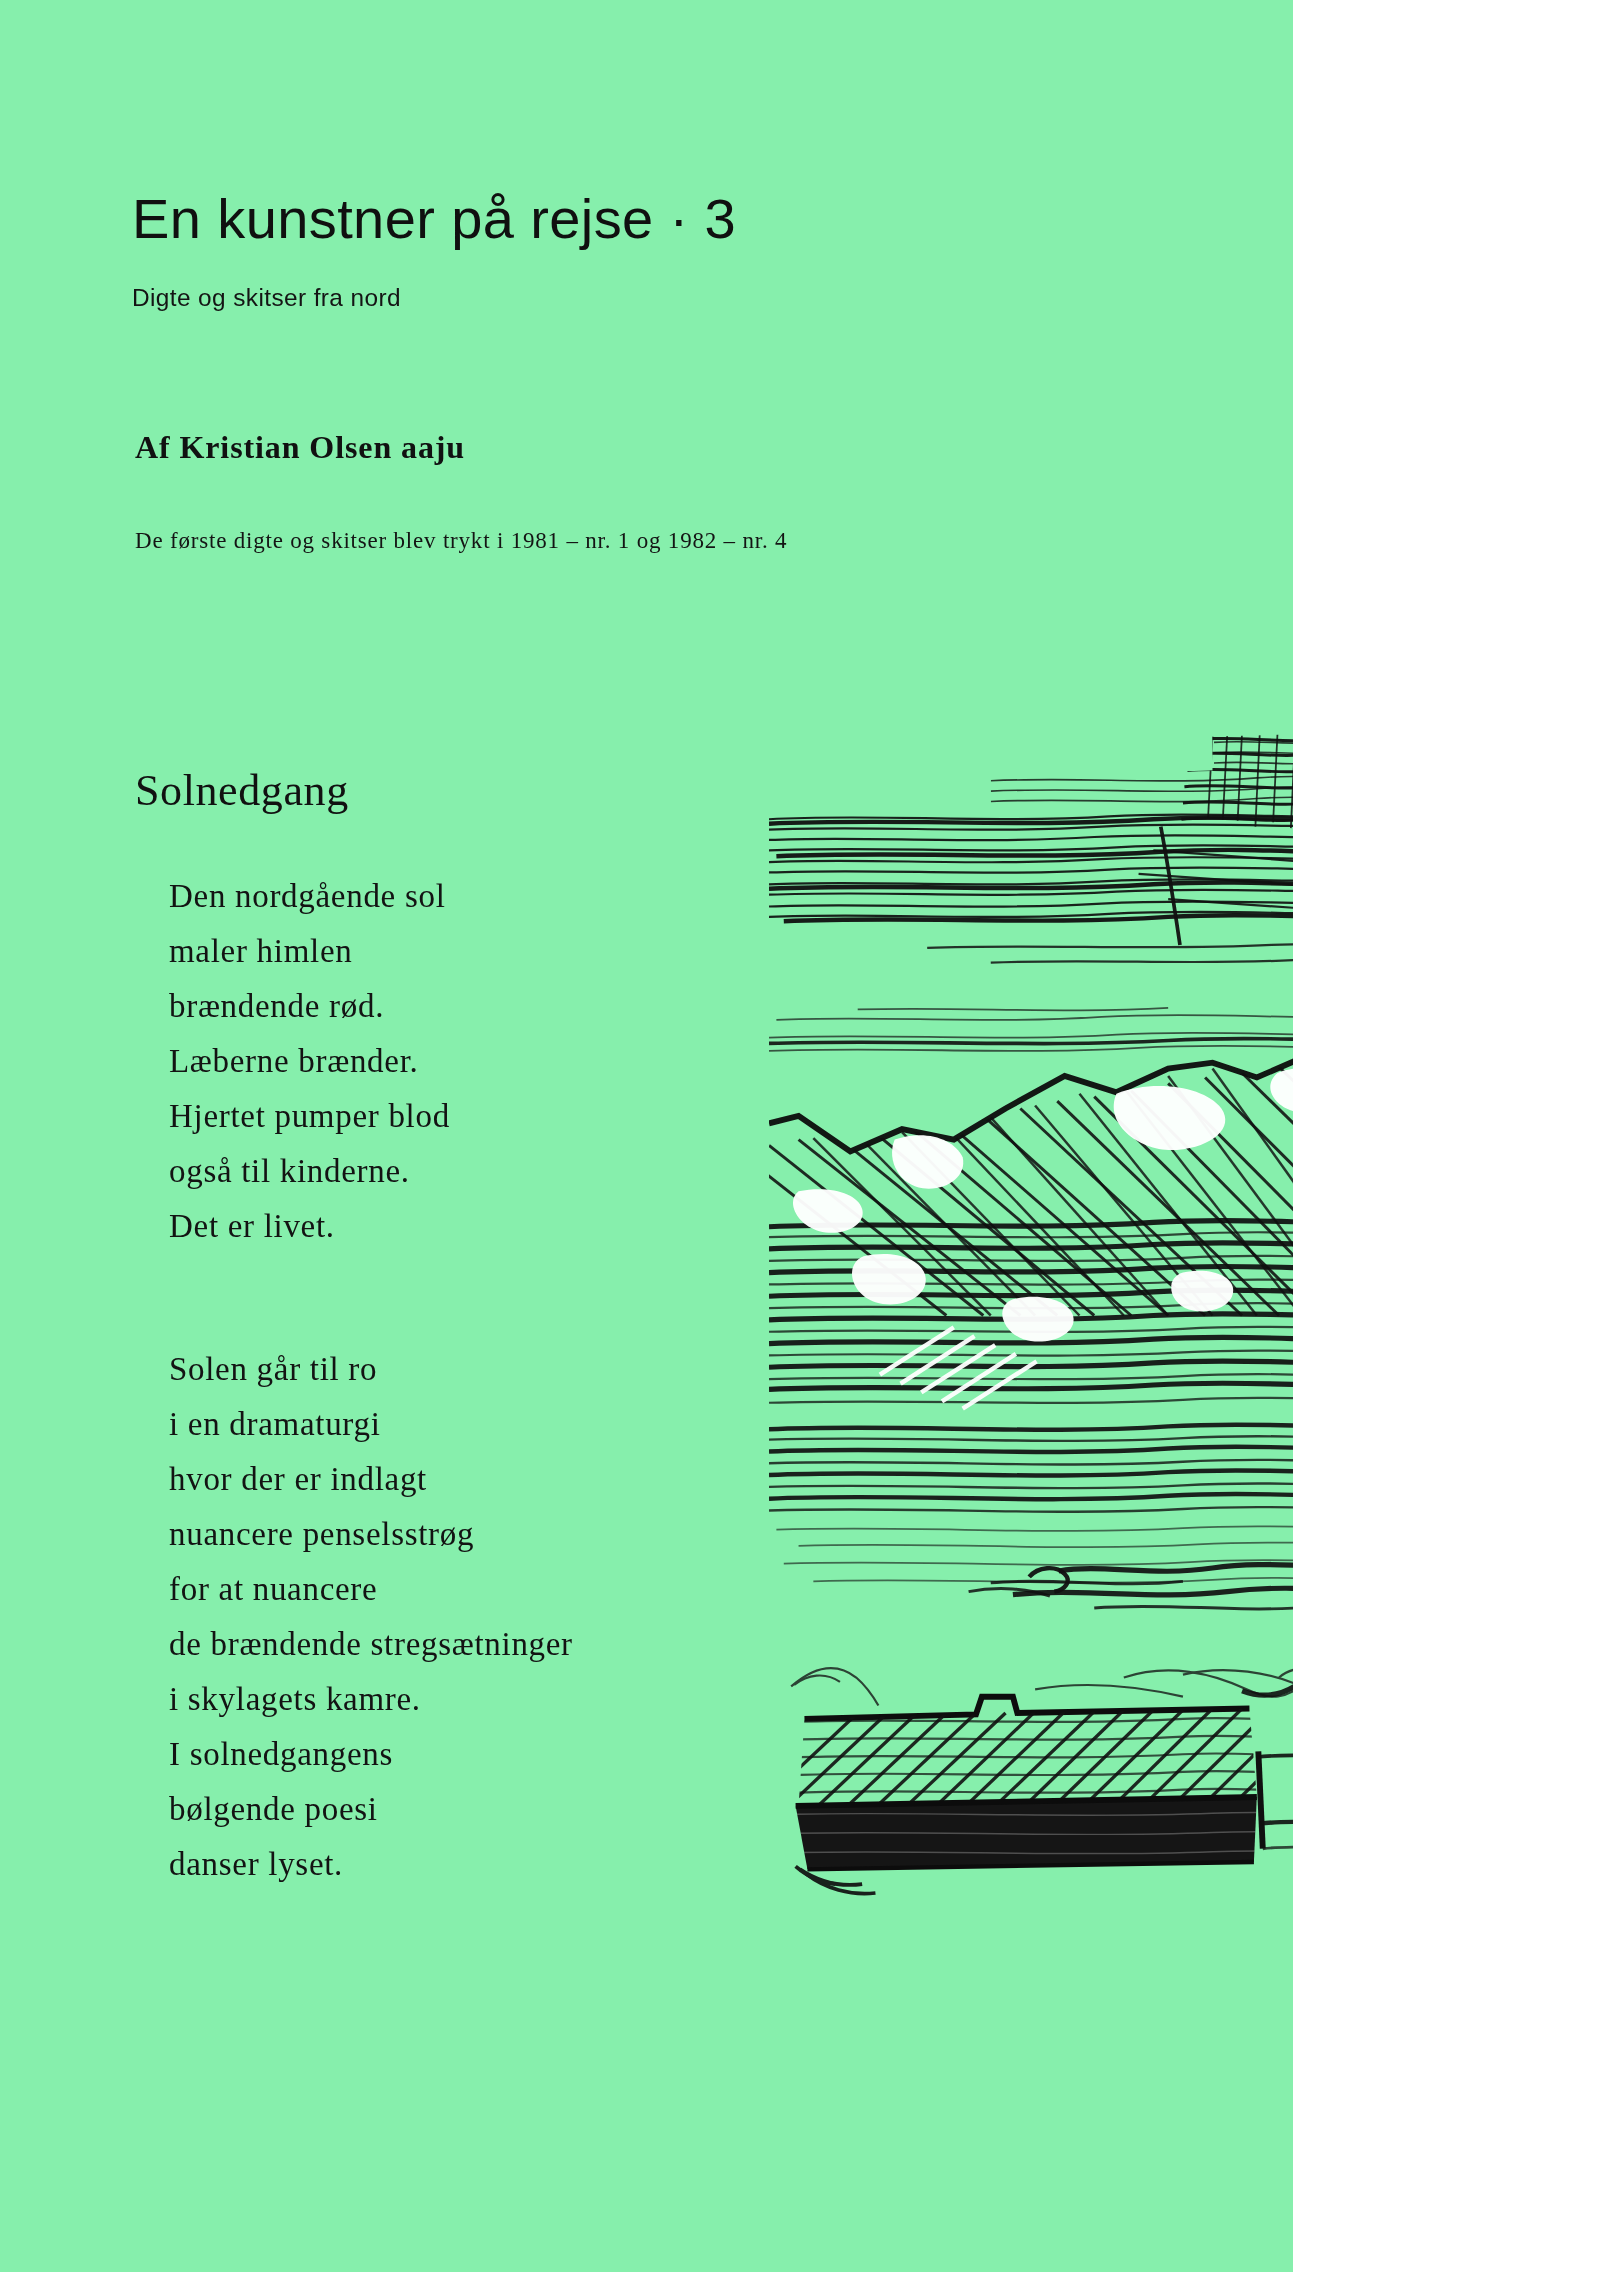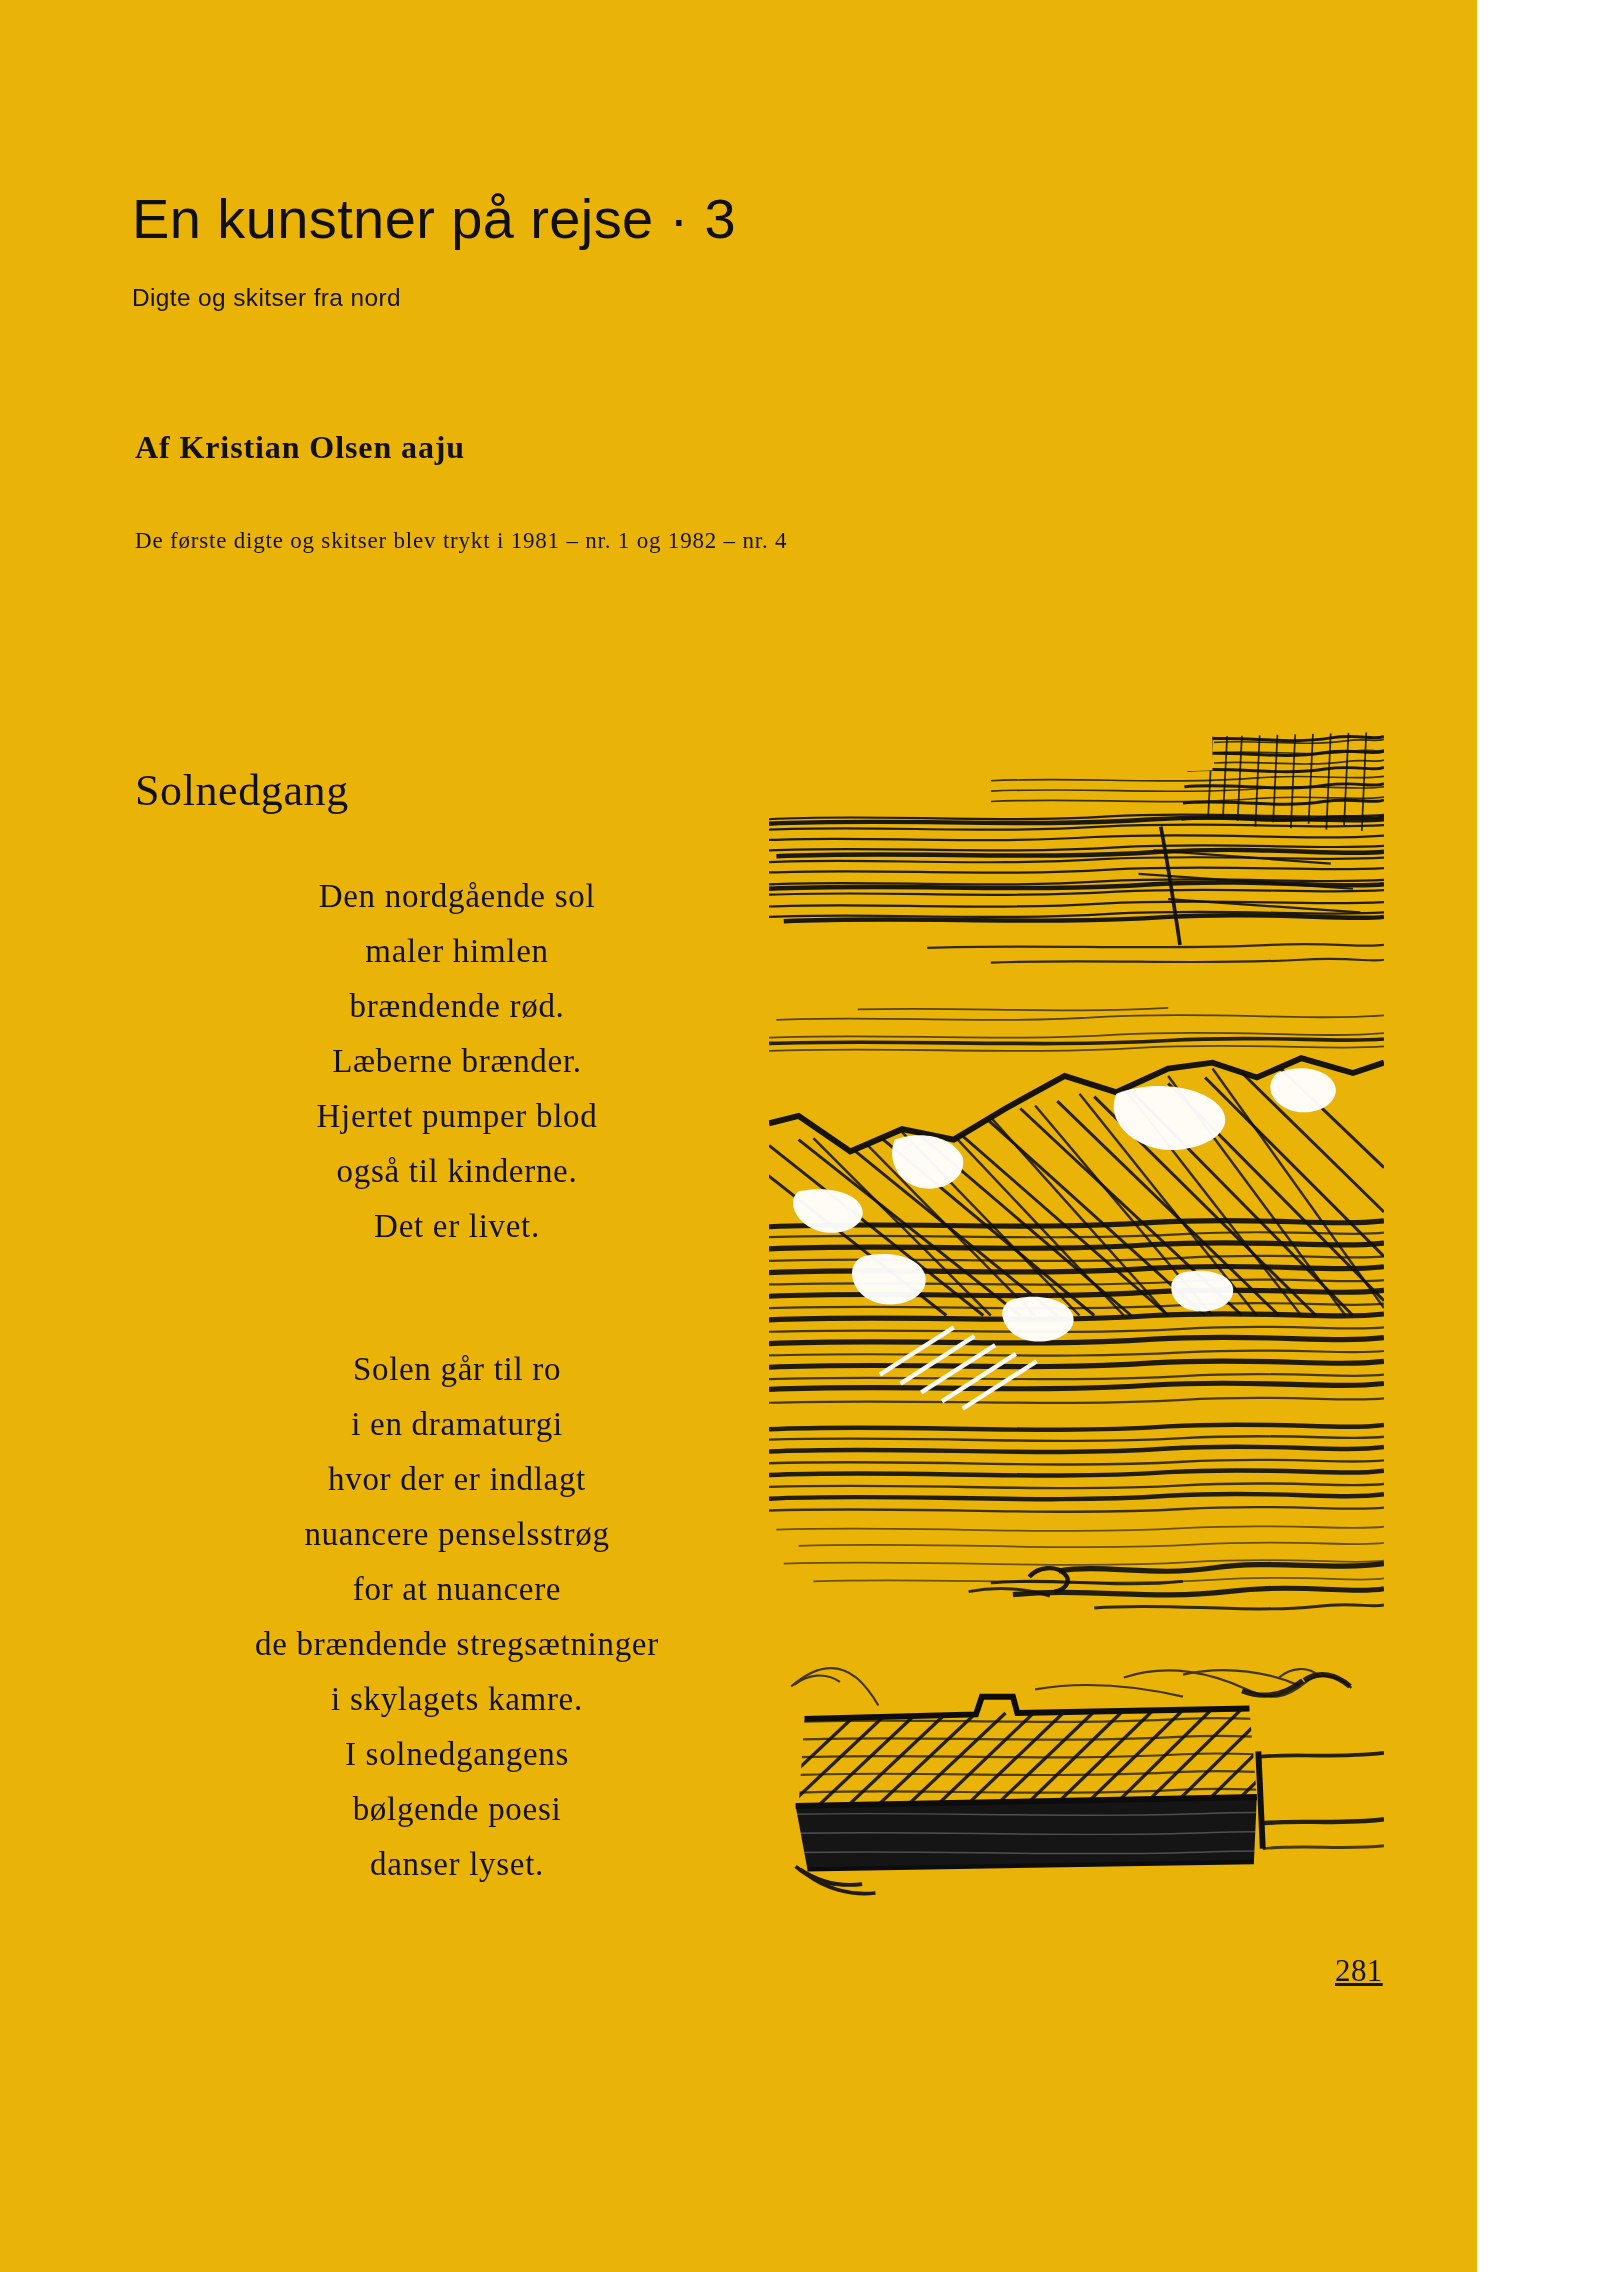--- a/index.html
+++ b/index.html
@@ -7,25 +7,24 @@
     margin: 0;
     padding: 0;
     background: #ffffff;
   }
   body {
     font-family: "Liberation Serif", serif;
     color: #1a1a1a;
   }
   #page {
     position: relative;
-    width: 1477px;
+    width: 1293px;
     height: 2273px;
-    background: #eab308;
+    background: #86efac;
     overflow: hidden;
-    text-align: center;
   }
 
   .doc-title {
     position: absolute;
     left: 132px;
     top: 148px;
     font-family: "Liberation Sans", sans-serif;
     font-size: 56px;
     font-weight: 400;
     letter-spacing: 0.4px;

